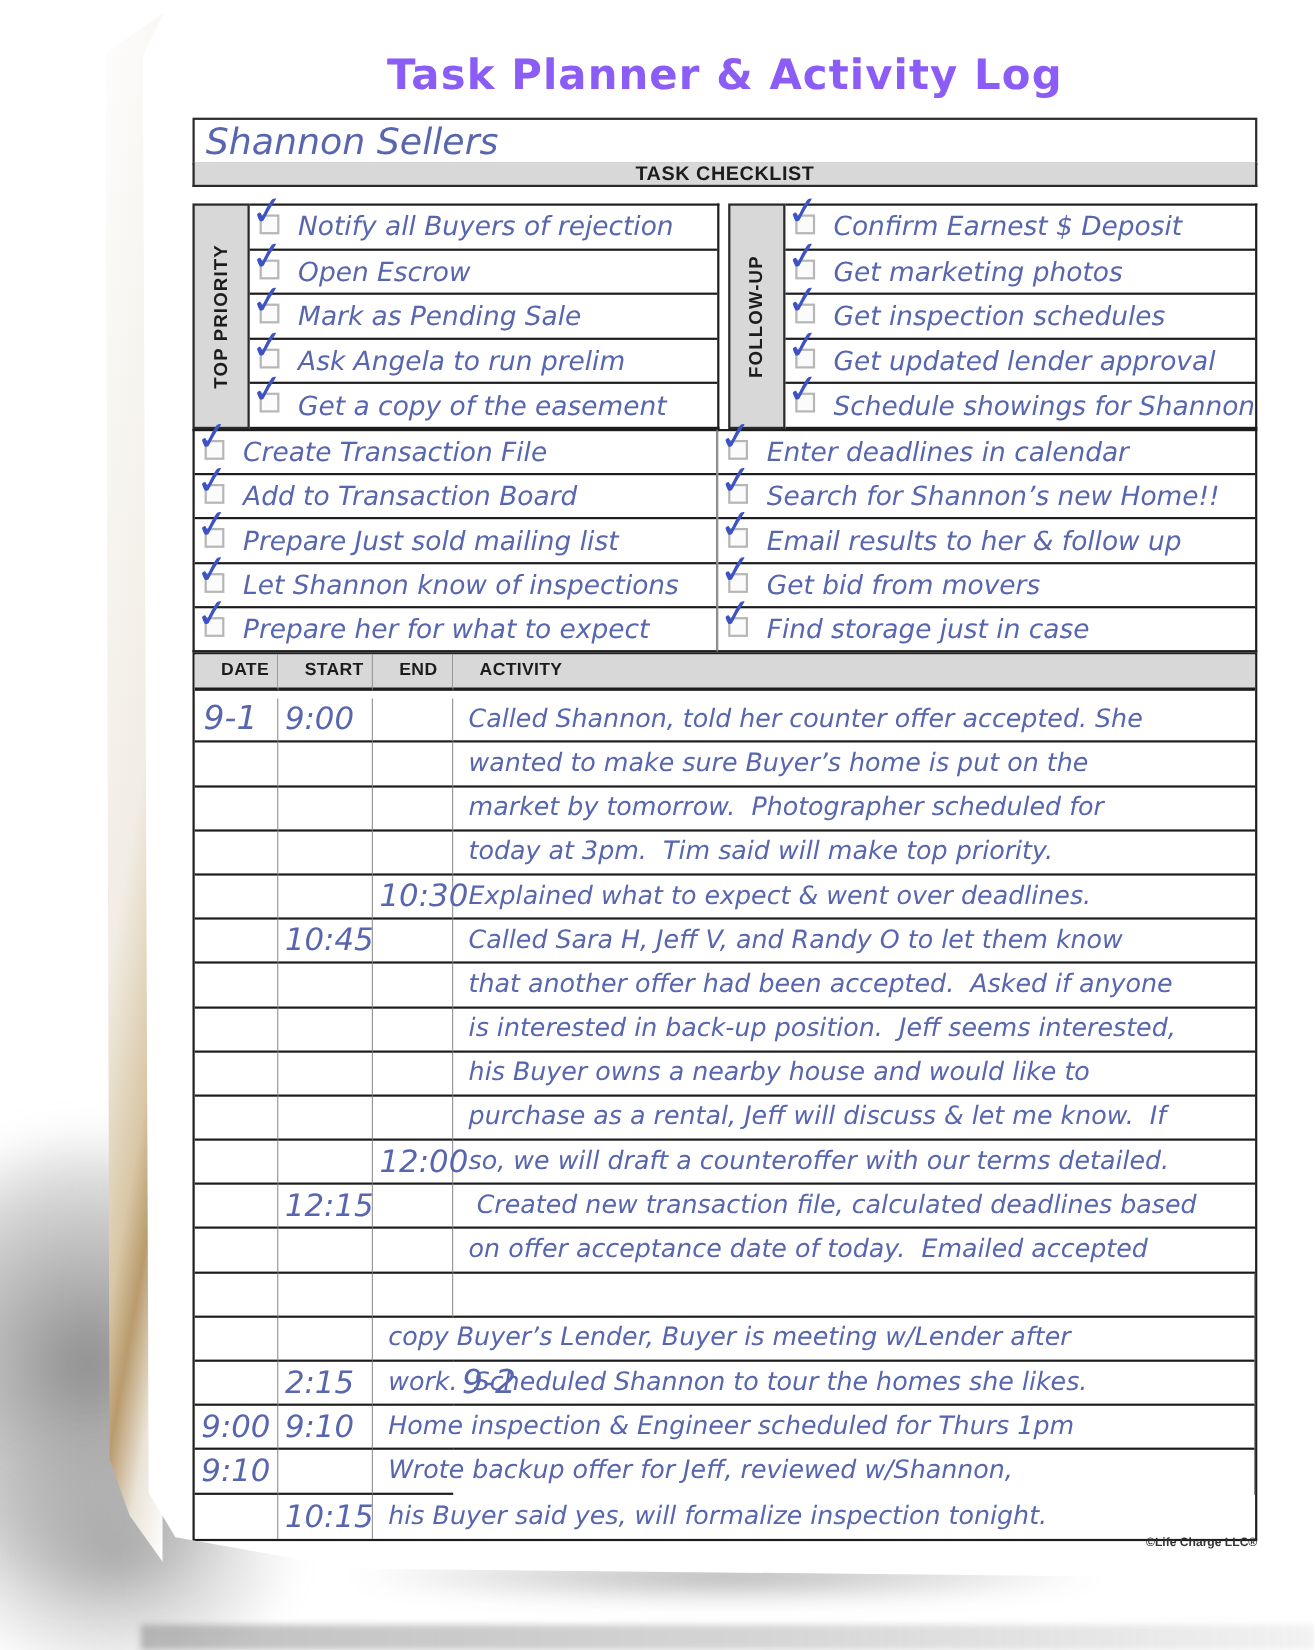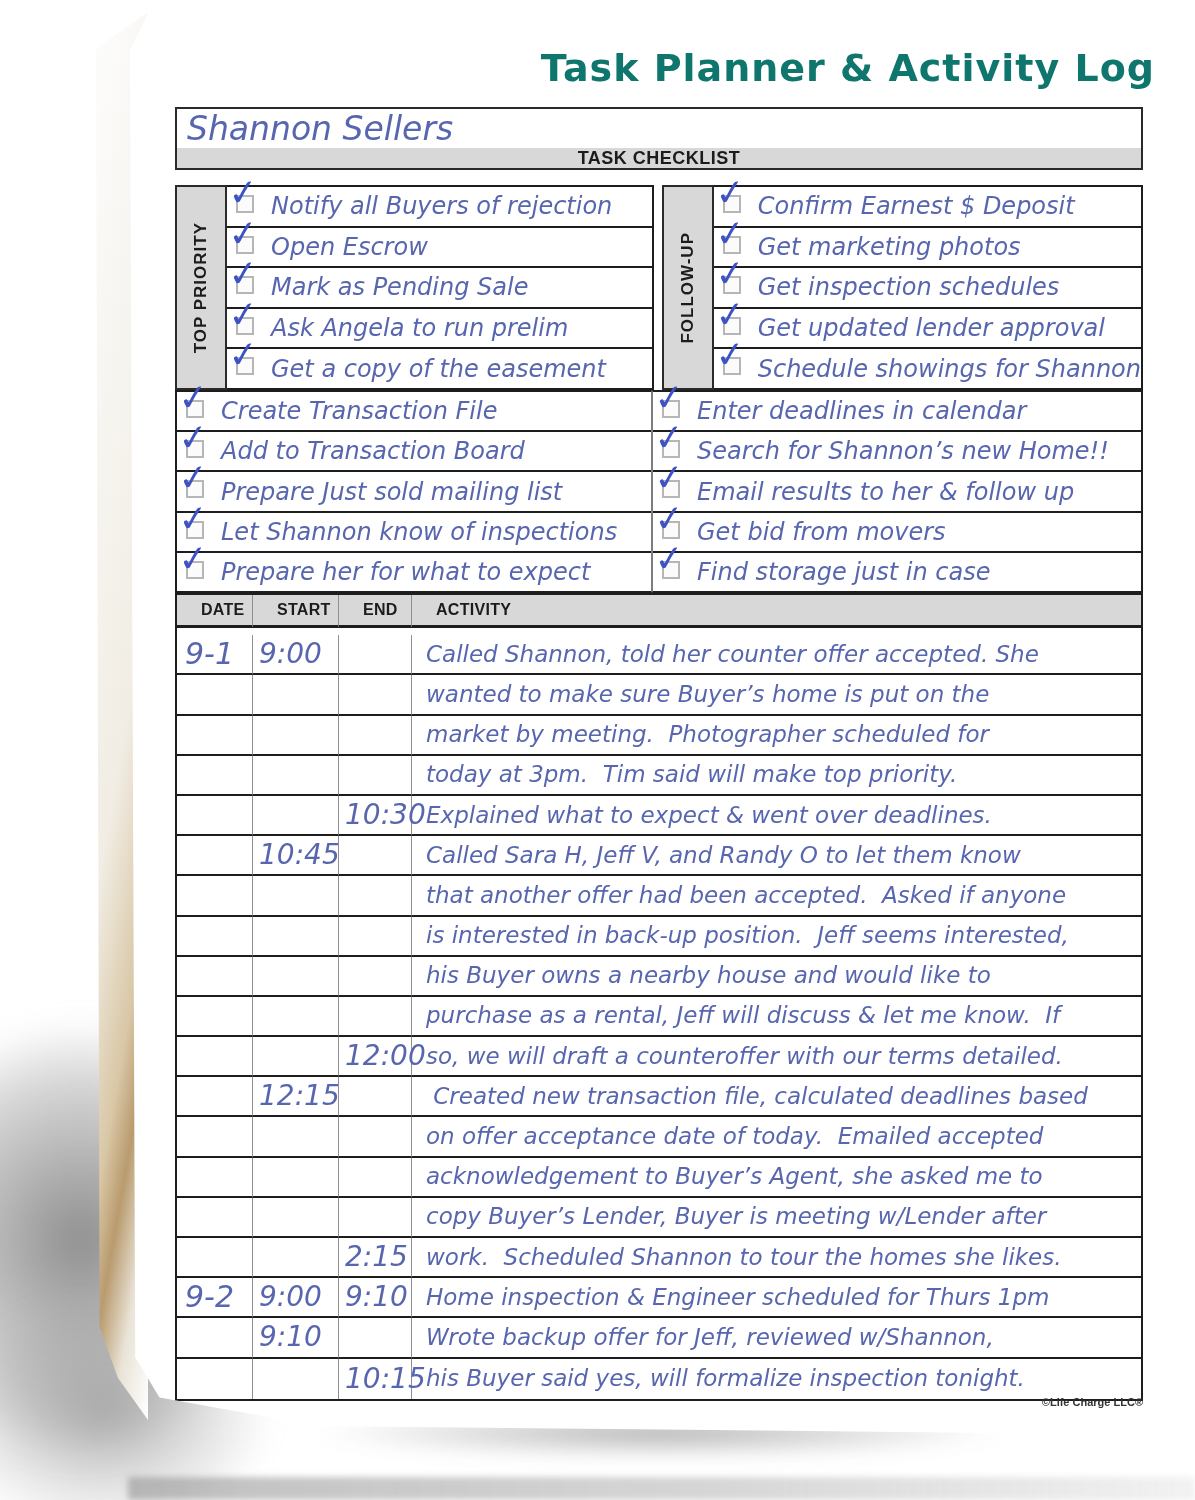--- a/index.html
+++ b/index.html
@@ -25,22 +25,22 @@
   .pad-stack{position:absolute;left:96px;top:12px;width:52px;height:1408px;
     background:linear-gradient(100deg,#fdfdfd 0%,#f1ede4 52%,#d9c7a6 70%,#b99b6e 78%,#e9e3d7 88%,#ffffff 100%);
     clip-path:polygon(0 2.6%, 100% 0, 100% 100%, 42% 97%, 7% 93.4%);}
   .pad-face{position:absolute;left:130px;top:6px;width:1053px;height:1430px;background:#ffffff;
     clip-path:polygon(1.7% .55%, 95.4% 0%, 100% 3.8%, 99.7% 96%, 96.4% 99.9%, 18% 99.3%, 2.8% 97.3%, .5% 94.5%, 0% 3.1%);}
   .form{position:absolute;left:45px;top:0;width:968px;height:1430px;}
   
   .hand{font-family:"DejaVu Sans", sans-serif;font-style:italic;color:#5766ae;white-space:pre;}
   .formlabel{font-family:"Liberation Sans", sans-serif;font-weight:bold;color:#1c1c1c;}
   
-  .title{position:absolute;top:40px;left:12px;width:100%;height:58px;text-align:right;
-    font-family:"DejaVu Sans", sans-serif;font-size:38px;font-weight:600;color:#0f766e;letter-spacing:1px;}
+  .title{position:absolute;top:40px;left:0;width:100%;height:58px;text-align:center;
+    font-family:"DejaVu Sans", sans-serif;font-size:38px;font-weight:600;color:#8b5cf6;letter-spacing:1px;}
   .name-row{position:absolute;top:101px;left:0;width:100%;height:43px;border:2px solid #2a2a2a;
     box-sizing:border-box;display:flex;align-items:center;padding-left:10px;}
   .name-row .hand{font-size:33px;}
   .checklist-bar{position:absolute;top:142px;left:0;width:100%;height:22px;background:#d8d8d8;
     border:2px solid #2a2a2a;border-top:none;box-sizing:border-box;display:flex;align-items:center;justify-content:center;
     font-size:18px;letter-spacing:.5px;}
   
   .section1{position:absolute;top:179px;left:0;width:968px;height:205px;display:flex;}
   .vlabel{width:52px;background:#d8d8d8;border:2px solid #2a2a2a;box-sizing:border-box;
     display:flex;align-items:center;justify-content:center;}
@@ -249,21 +249,21 @@
         <div class="td date">
           <span class="hand"></span>
         </div>
         <div class="td time">
           <span class="hand"></span>
         </div>
         <div class="td time">
           <span class="hand"></span>
         </div>
         <div class="td activity last">
-          <span class="hand">market by meeting.  Photographer scheduled for</span>
+          <span class="hand">market by tomorrow.  Photographer scheduled for</span>
         </div>
         <div class="td date">
           <span class="hand"></span>
         </div>
         <div class="td time">
           <span class="hand"></span>
         </div>
         <div class="td time">
           <span class="hand"></span>
         </div>
@@ -379,23 +379,20 @@
           <span class="hand">on offer acceptance date of today.  Emailed accepted</span>
         </div>
         <div class="td date">
           <span class="hand"></span>
         </div>
         <div class="td time">
           <span class="hand"></span>
         </div>
         <div class="td time">
           <span class="hand"></span>
-        </div>
-        <div class="td activity last">
-          <span class="hand">acknowledgement to Buyer’s Agent, she asked me to</span>
         </div>
         <div class="td date">
           <span class="hand"></span>
         </div>
         <div class="td time">
           <span class="hand"></span>
         </div>
         <div class="td time">
           <span class="hand"></span>
         </div>

